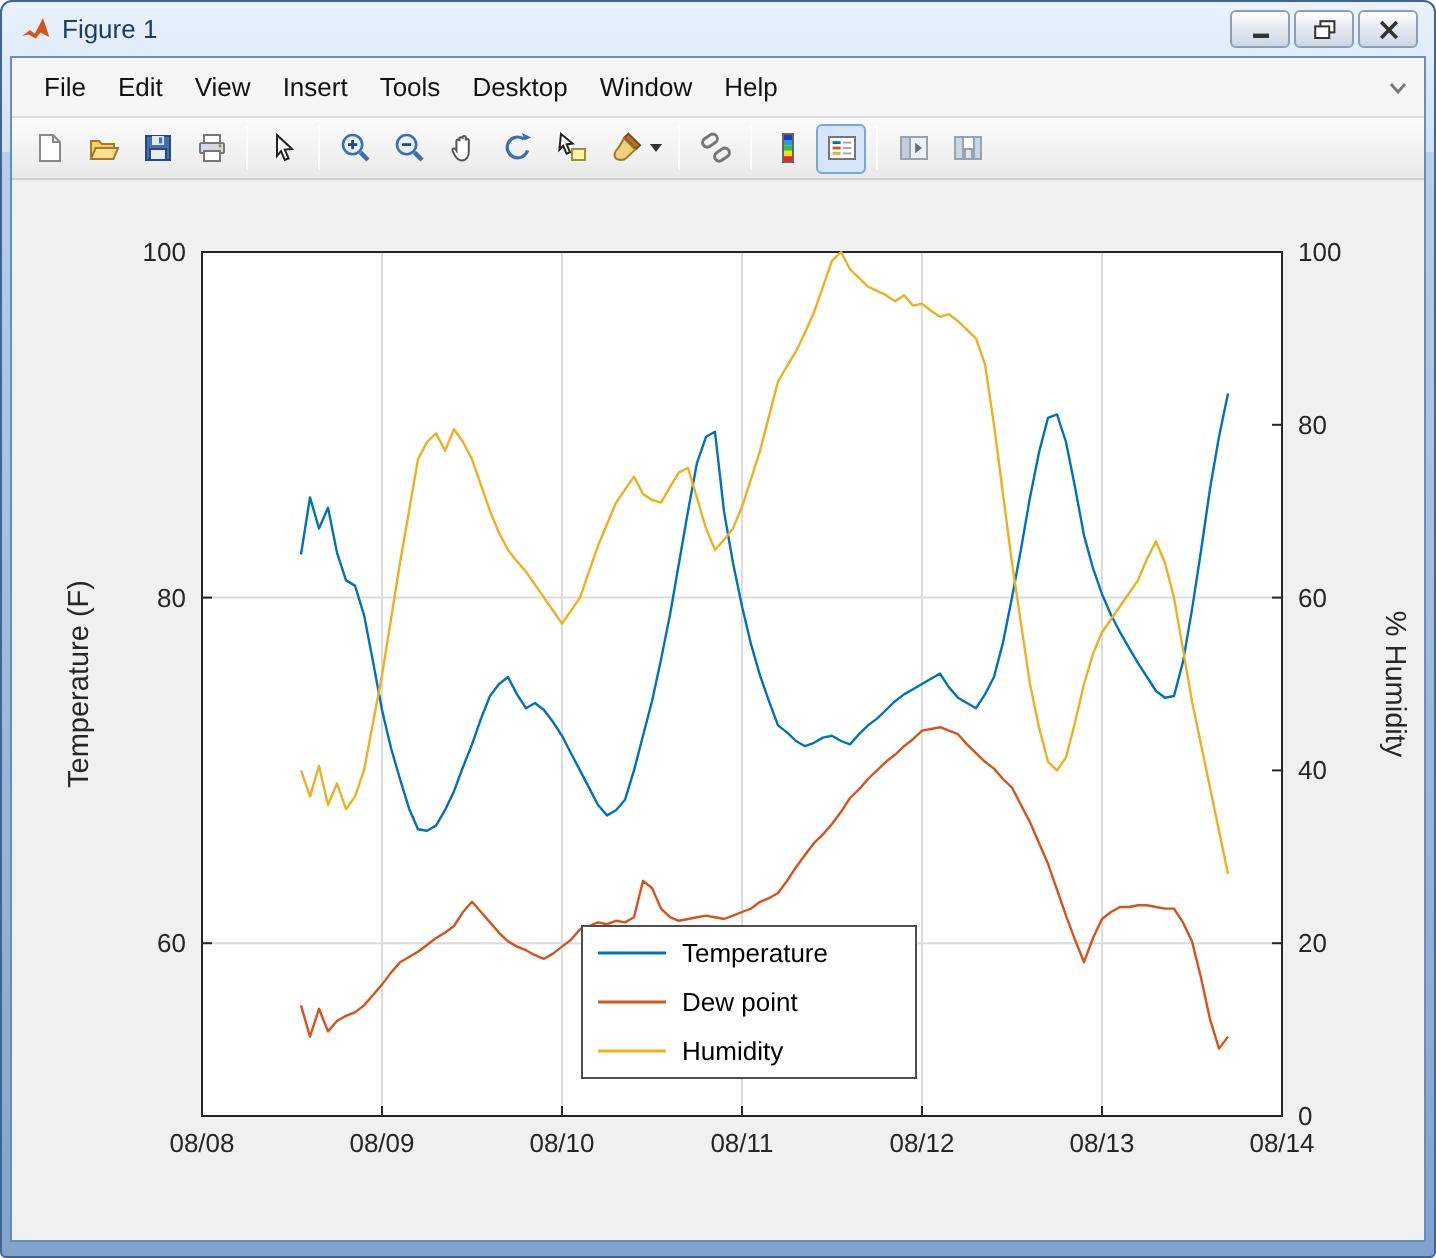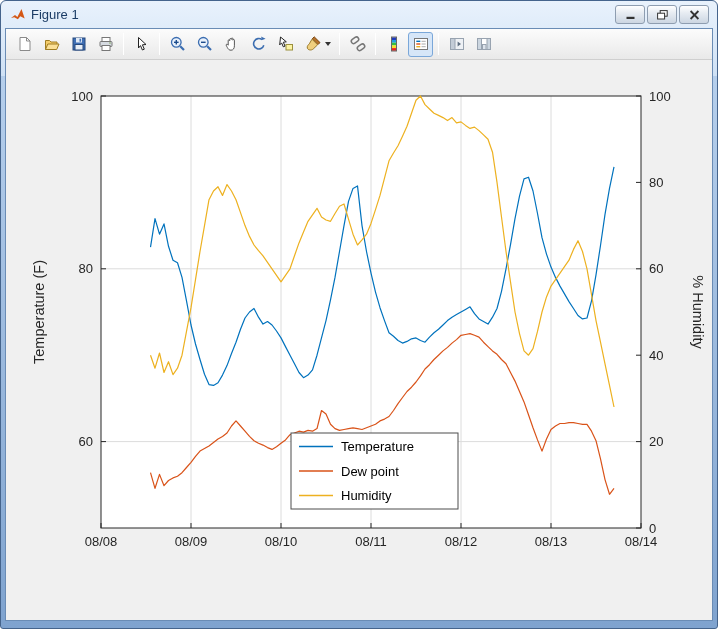--- a/index.html
+++ b/index.html
@@ -84,20 +84,35 @@
           </svg>
       </button>
       <button class="win-btn">
         <svg width="11" height="10" viewBox="0 0 11 10">
             <path d="M1.6 1l7.8 8M9.4 1l-7.8 8" stroke="#333" stroke-width="1.8" fill="none"></path>
           </svg>
       </button>
     </div>
   </div>
   <div class="client">
+    <div class="menubar" id="menubar">
+      <span class="menu-item">File</span>
+        <span class="menu-item">Edit</span>
+        <span class="menu-item">View</span>
+        <span class="menu-item">Insert</span>
+        <span class="menu-item">Tools</span>
+        <span class="menu-item">Desktop</span>
+        <span class="menu-item">Window</span>
+        <span class="menu-item">Help</span>
+        <span class="menubar-chevron">
+        <svg width="10" height="10" viewBox="0 0 10 10">
+            <path d="M1.5 3l3.5 4 3.5-4" stroke="#777" stroke-width="1.4" fill="none"></path>
+          </svg>
+      </span>
+    </div>
     <div class="toolbar" id="toolbar">
         <button class="tb-btn">
           <svg width="18" height="18" viewBox="0 0 18 18">
             <path d="M4 2.5h6.5L14 6v9.5H4z" fill="#fff" stroke="#8a8a8a"></path>
             <path d="M10.5 2.5V6H14" fill="none" stroke="#8a8a8a"></path>
           </svg>
         </button>
         <button class="tb-btn">
           <svg width="18" height="18" viewBox="0 0 18 18">
             <path d="M2.5 14.5v-9h4l1.5 1.5h6v2" fill="#f5cd6b" stroke="#a07d22"></path>

